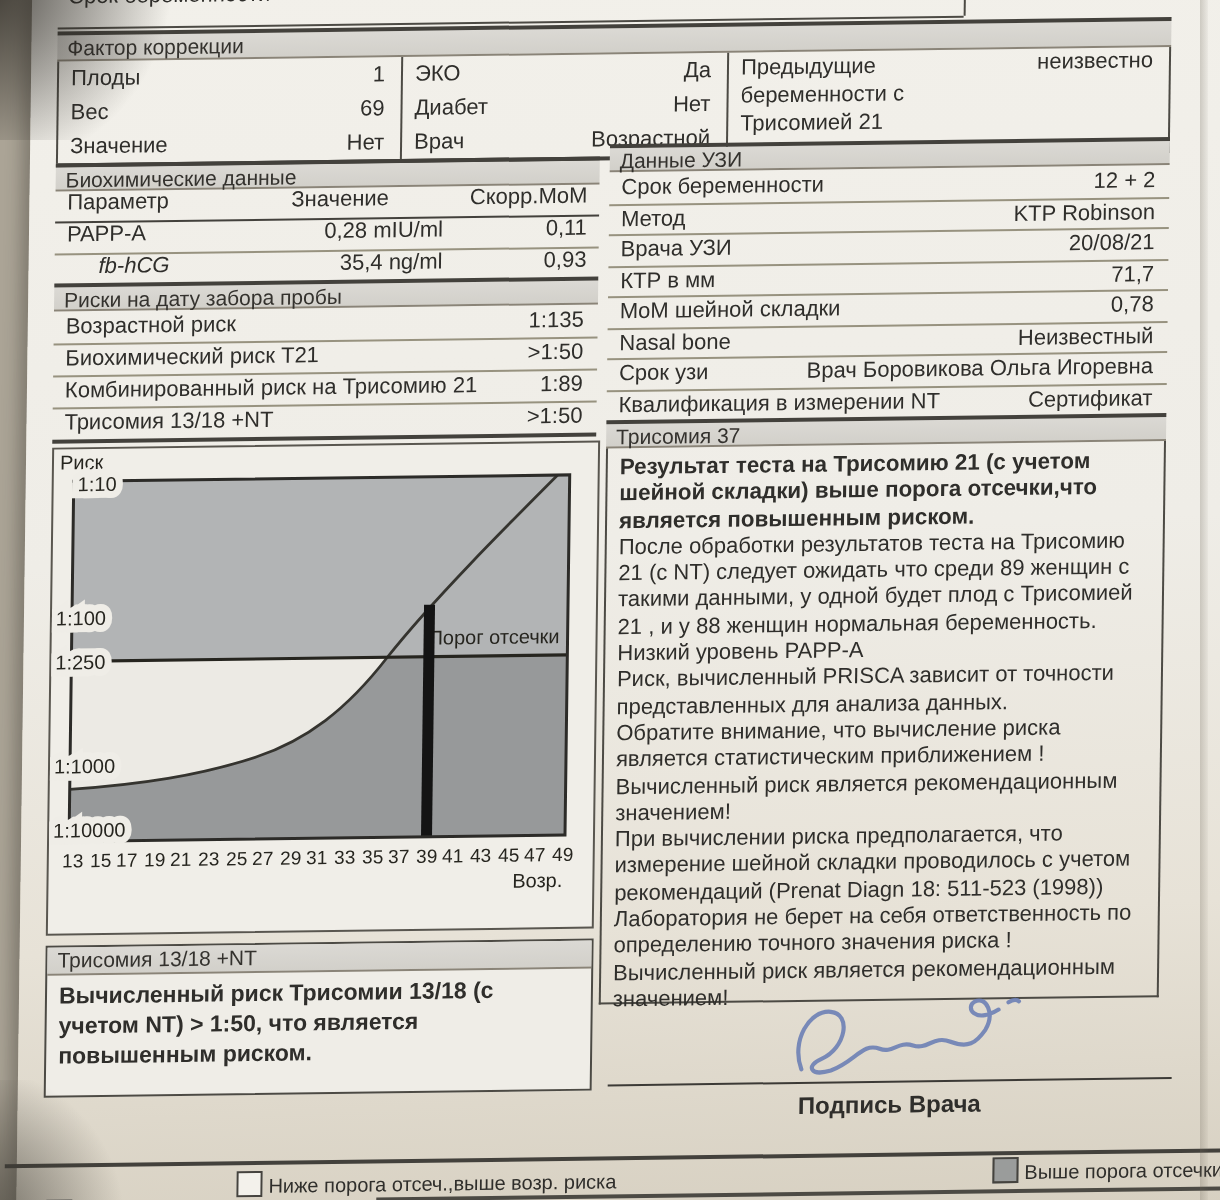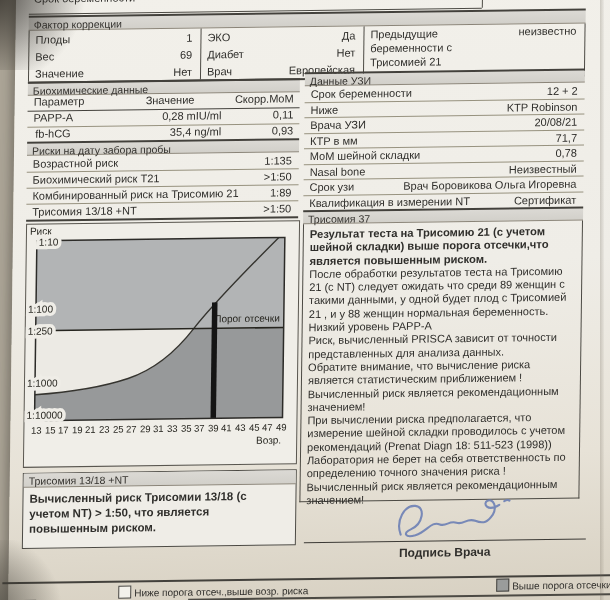--- a/index.html
+++ b/index.html
@@ -71,21 +71,21 @@
       <div class="abs kv" style="left:173px;top:1px;width:161px;height:17px;">
         <span class="lab">ЭКО</span>
         <span class="val">Да</span>
       </div>
       <div class="abs kv" style="left:173px;top:18px;width:161px;height:17px;">
         <span class="lab">Диабет</span>
         <span class="val">Нет</span>
       </div>
       <div class="abs kv" style="left:173px;top:35px;width:161px;height:17px;">
         <span class="lab">Врач</span>
-        <span class="val">Европейская</span>
+        <span class="val">Возрастной</span>
       </div>
 
       <div class="abs" style="left:342px;top:1px;width:118px;font-size:11px;line-height:14px;">Предыдущие беременности с Трисомией 21</div>
       <div class="abs" style="right:9px;top:1px;font-size:11px;">неизвестно</div>
     </div>
 
     <div class="abs band bx" style="left:13px;top:88px;width:272px;height:14px;">
       <span>Биохимические данные</span>
     </div>
     <div class="abs" style="left:13px;top:102px;width:272px;height:46px;">
@@ -93,21 +93,21 @@
         <span class="abs" style="left:6px;">Параметр</span>
         <span class="abs" style="left:118px;">Значение</span>
         <span class="abs" style="right:6px;">Скорр.MoM</span>
       </div>
       <div class="abs sep" style="left:0;top:16px;width:272px;height:15px;font-size:11px;">
         <span class="abs" style="left:6px;">PAPP-A</span>
         <span class="abs" style="left:94px;width:100px;text-align:right;">0,28 mIU/ml</span>
         <span class="abs" style="right:6px;">0,11</span>
       </div>
       <div class="abs" style="left:0;top:32px;width:272px;height:15px;font-size:11px;">
-        <span class="abs" style="left:8px;">fb-hCG</span>
+        <span class="abs" style="left:22px;font-style:italic;">fb-hCG</span>
         <span class="abs" style="left:94px;width:100px;text-align:right;">35,4 ng/ml</span>
         <span class="abs" style="right:6px;">0,93</span>
       </div>
     </div>
 
     <div class="abs band bx" style="left:13px;top:148px;width:272px;height:14px;">
       <span>Риски на дату забора пробы</span>
     </div>
     <div class="abs" style="left:13px;top:162px;width:272px;height:64px;border-bottom:2px solid #43413c;">
       <div class="abs kv sep" style="left:0;top:0;width:272px;height:16px;">
@@ -185,21 +185,21 @@
 
     <div class="abs band bx" style="left:290px;top:82px;width:280px;height:14px;">
       <span>Данные УЗИ</span>
     </div>
     <div class="abs" style="left:290px;top:96px;width:280px;height:124px;">
       <div class="abs kv sep" style="left:0;top:0;width:280px;height:15.5px;">
         <span class="lab">Срок беременности</span>
         <span class="val">12 + 2</span>
       </div>
       <div class="abs kv sep" style="left:0;top:15.5px;width:280px;height:15.5px;">
-        <span class="lab">Ниже</span>
+        <span class="lab">Метод</span>
         <span class="val">KTP Robinson</span>
       </div>
       <div class="abs kv sep" style="left:0;top:31px;width:280px;height:15.5px;">
         <span class="lab">Врача УЗИ</span>
         <span class="val">20/08/21</span>
       </div>
       <div class="abs kv sep" style="left:0;top:46.5px;width:280px;height:15.5px;">
         <span class="lab">КТР в мм</span>
         <span class="val">71,7</span>
       </div>

